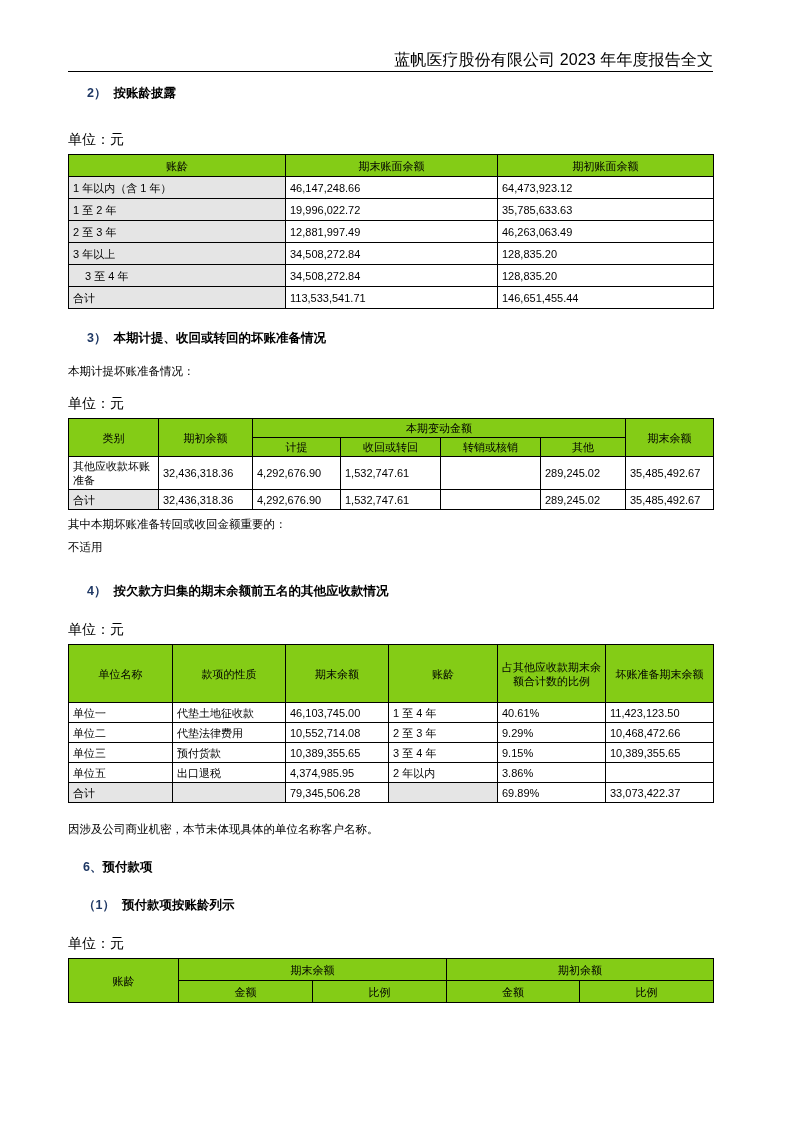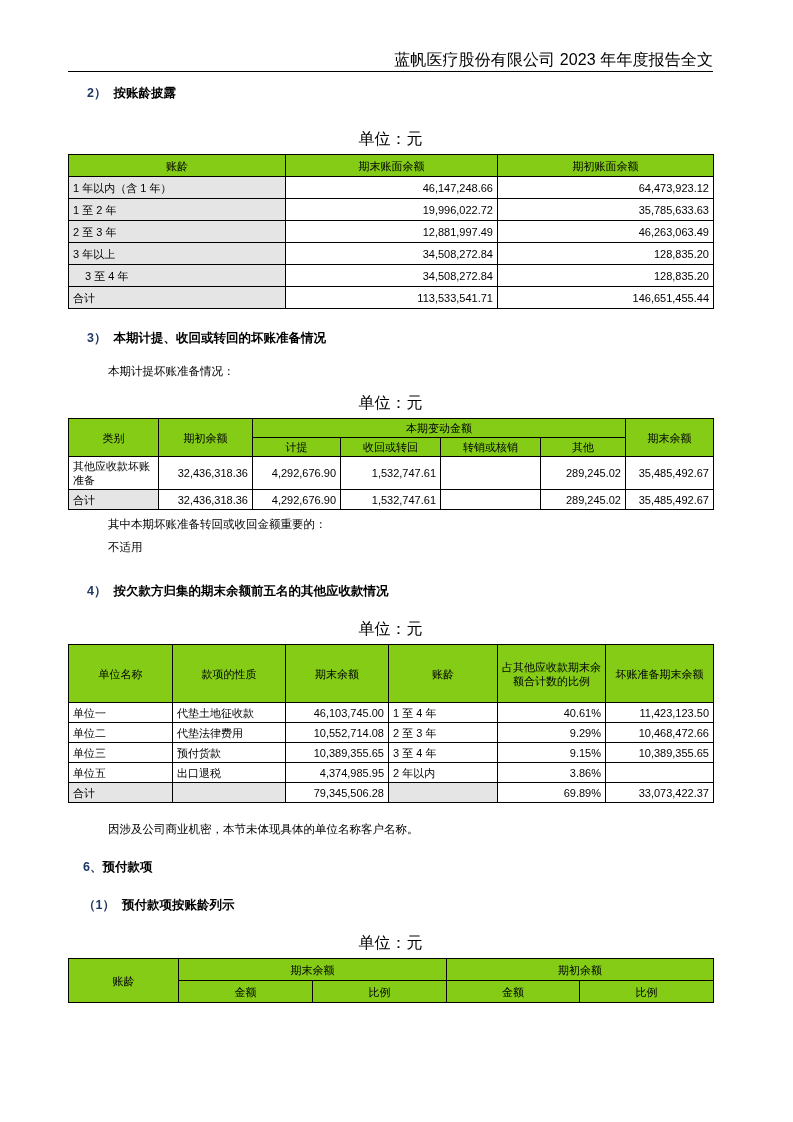--- a/index.html
+++ b/index.html
@@ -56,26 +56,25 @@
   .heading-l2 {
     margin-left: 19px;
   }
   .heading-l1 {
     margin-left: 15px;
   }
   .para {
     font-family: "Liberation Sans", sans-serif;
     font-size: 11.5px;
     line-height: 17px;
-    margin-left: 40px;
   }
   .unit-line {
     font-family: "Liberation Sans", sans-serif;
-    font-size: 16px;
-    text-align: center;
+    font-size: 14px;
+    text-align: left;
     line-height: 14px;
   }
 
   
   table.doc {
     border-collapse: collapse;
     width: 645px;
     table-layout: fixed;
     font-family: "Liberation Sans", sans-serif;
     font-size: 11px;
@@ -89,21 +88,20 @@
     word-wrap: break-word;
   }
   .hdr {
     background: #84cc16;
     text-align: center;
   }
   .shade {
     background: #e5e5e5;
   }
   .num {
-    text-align: right;
   }
   .lft {
     text-align: left;
   }
   .indent1 {
     padding-left: 16px !important;
   }
   .rowh {
     height: 22px;
   }

